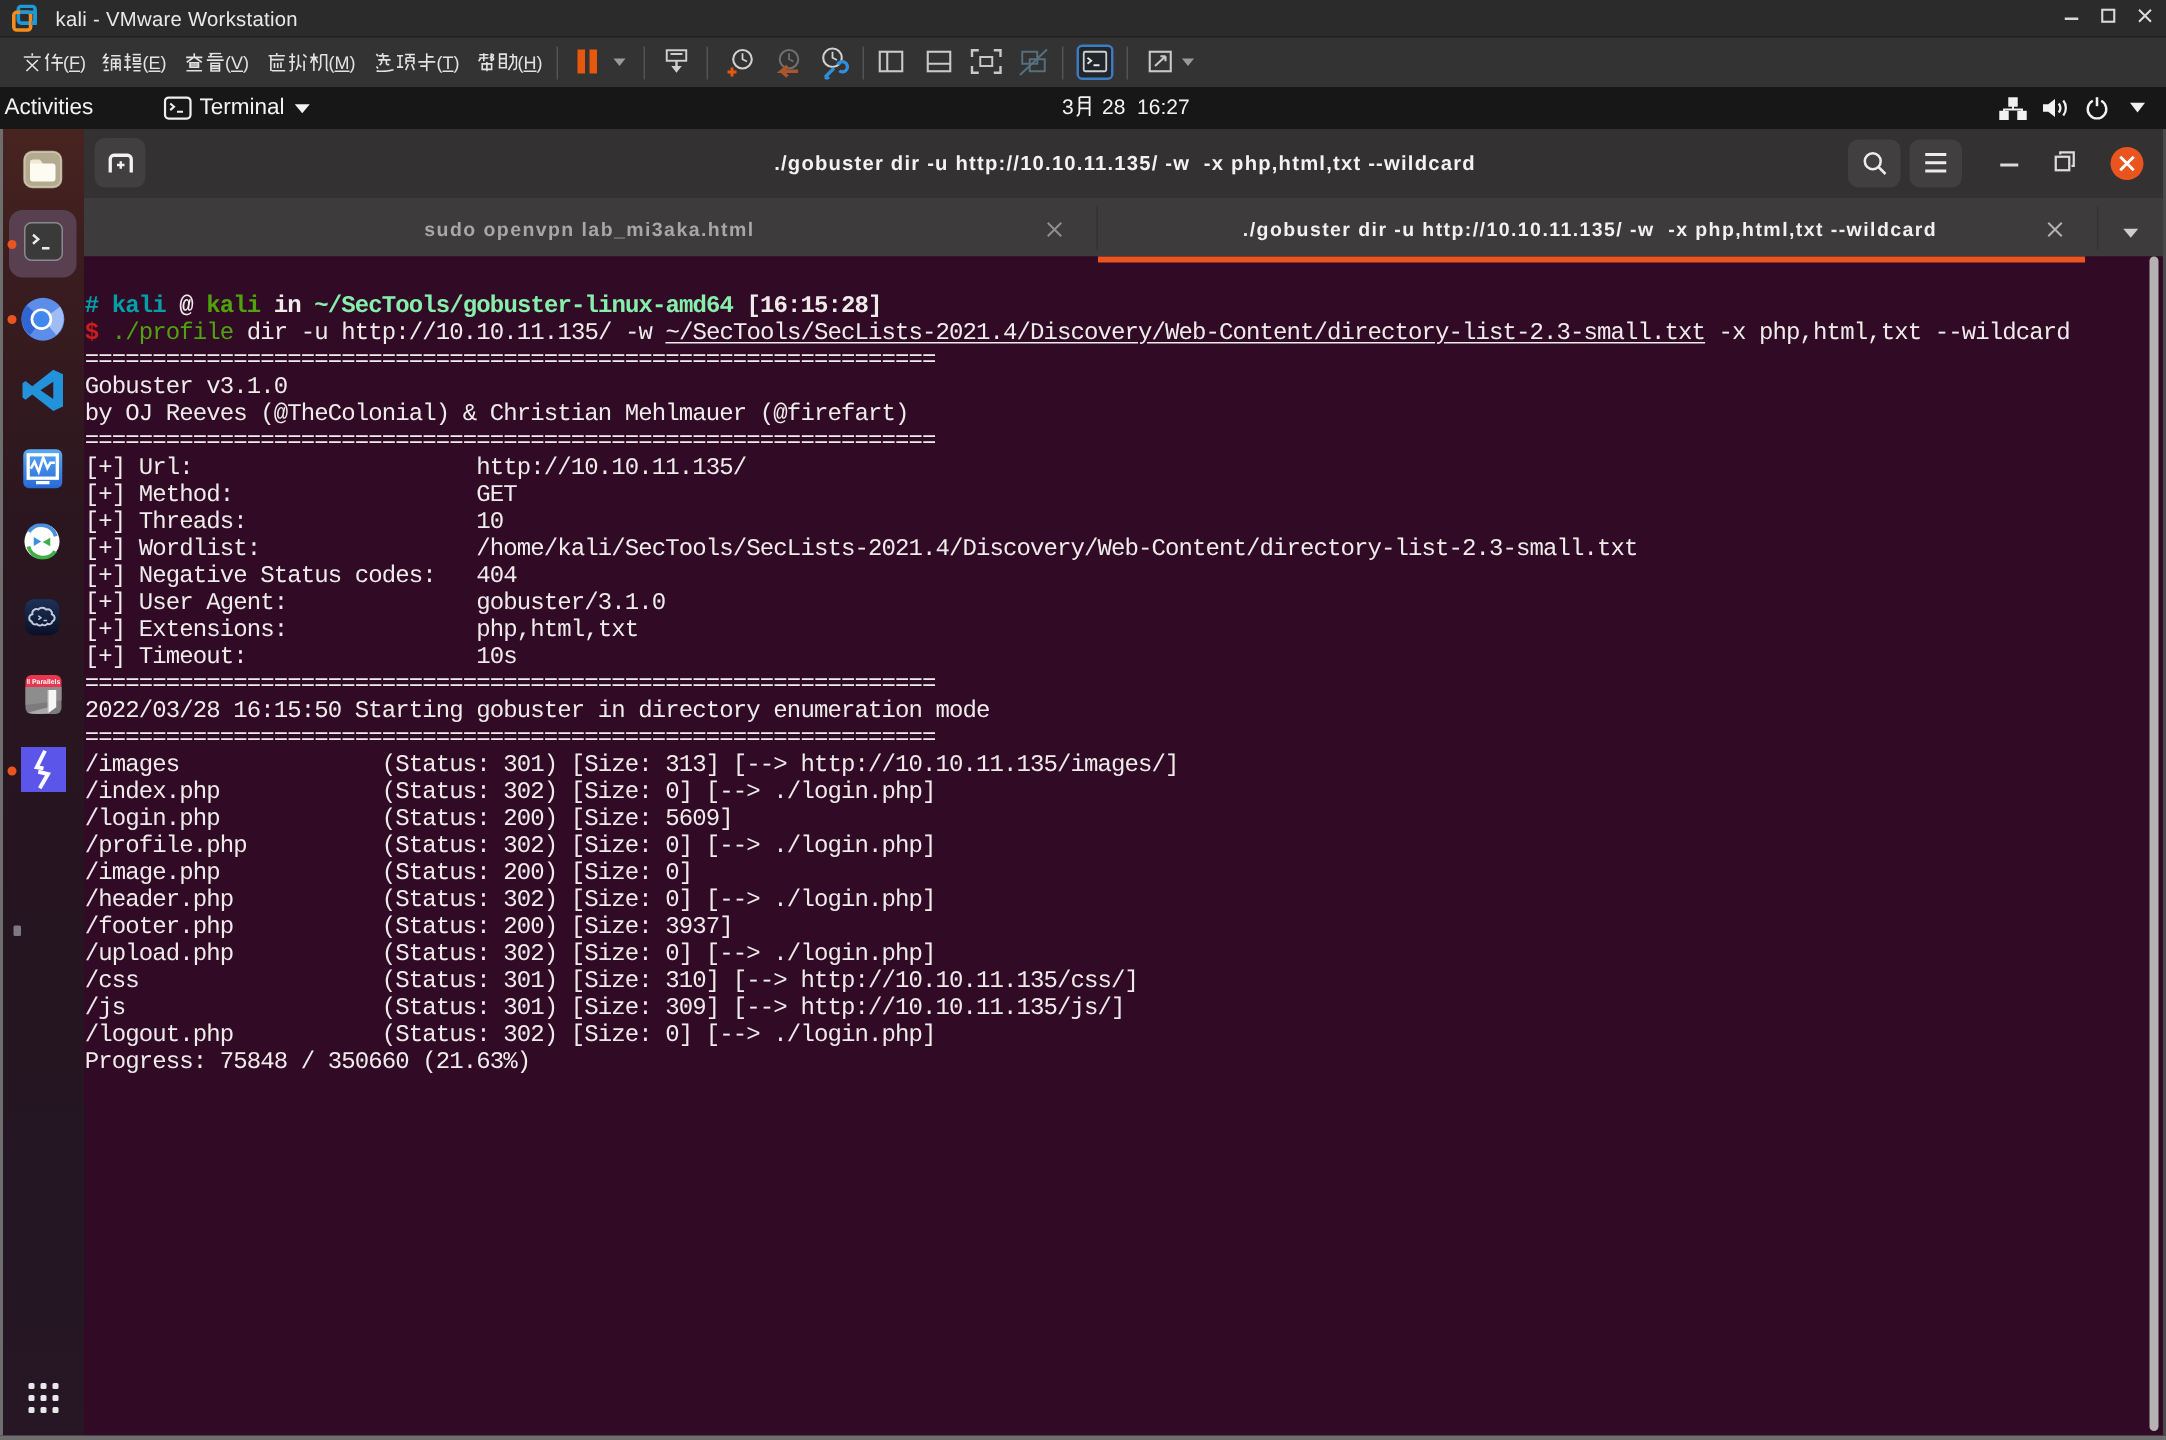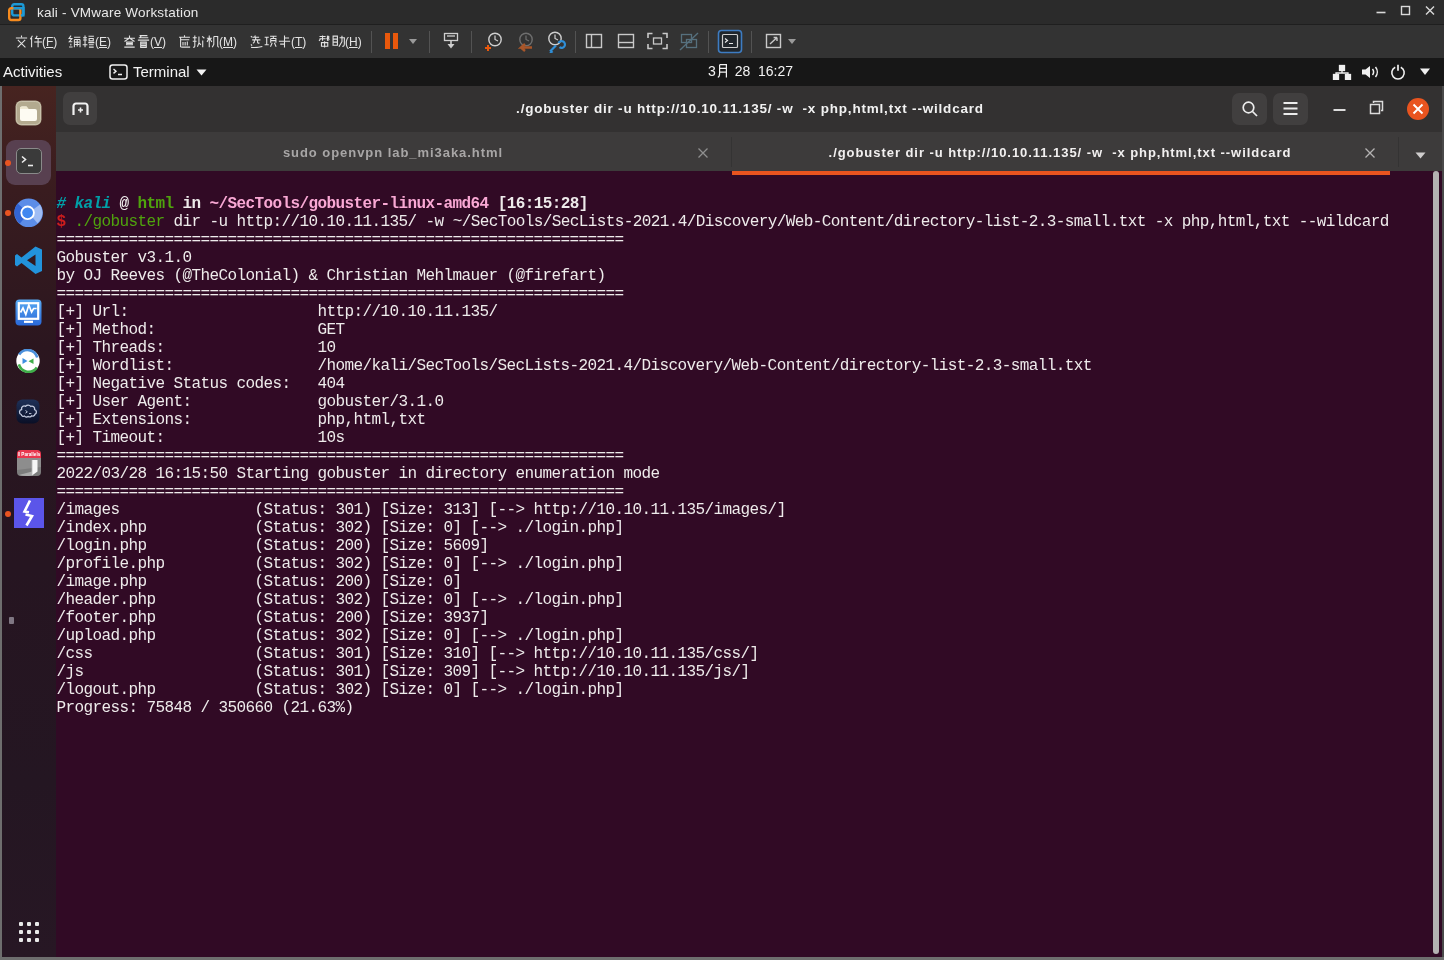--- a/index.html
+++ b/index.html
@@ -15,25 +15,25 @@
 
 #dock{left:1px;top:86px;width:55px;height:871px;background:linear-gradient(180deg,#472420 0%,#391c1f 12%,#2b161f 30%,#261521 55%,#241622 80%,#271724 100%);}
 
 #thead{left:56px;top:86px;width:1388px;height:46px;background:#333131;}
 #tabs{left:56px;top:132px;width:1388px;height:39px;background:#3d3b3b;}
 #tabline{left:732px;top:171px;width:658px;height:4px;background:#E9541F;z-index:3;}
 #term{left:56px;top:171px;width:1388px;height:786px;background:#310A25;}
 .tbtn{background:#413f3f;border-radius:7px;}
 
 #pre{position:absolute;left:56.5px;top:194.5px;margin:0;font-family:"Liberation Mono",monospace;font-size:16px;line-height:18px;letter-spacing:-0.6px;color:#eeebeb;}
-#pre .c{color:#00A0A8;font-style:italic;}
+#pre .c{color:#00A0A8;}
 #pre .g{color:#4FA30D;}
-#pre .y{color:#f9a8d4;}
+#pre .y{color:#86efac;}
 #pre .r{color:#CC1D1D;}
-#pre .u{text-underline-offset:2px;}
+#pre .u{text-decoration:underline;text-underline-offset:2px;}
 #pre b{font-weight:bold;}
 
 #leftedge{left:0;top:86px;width:1.5px;height:871px;background:#6e6e6e;}
 #botedge{left:0;top:957px;width:1444px;height:3px;background:#6e6e6e;}
 #rightedge{left:1442px;top:86px;width:2px;height:871px;background:#4a4a4a;}
 #scrollbar{left:1433px;top:171px;width:6px;height:783px;background:#b4b2b2;border-radius:3px;}
 .cjk{display:inline-block;margin:0 0.5px;}
 svg{display:block;}
 .ico{position:absolute;}
 </style>
@@ -329,22 +329,22 @@
 <svg class="ico" style="left:697px;top:147px" width="12" height="12" viewBox="0 0 12 12">
     <path d="M1.5 1.5 L10.5 10.5 M10.5 1.5 L1.5 10.5" stroke="#8f8f8f" stroke-width="1.3"></path>
   </svg>
 <div class="abs" style="left:787px;top:145px;width:546px;text-align:center;font-size:13px;font-weight:bold;color:#f2f0f0;letter-spacing:0.95px;">./gobuster dir -u http://10.10.11.135/ -w&nbsp; -x php,html,txt --wildcard</div>
 <svg class="ico" style="left:1364px;top:147px" width="12" height="12" viewBox="0 0 12 12">
     <path d="M1.5 1.5 L10.5 10.5 M10.5 1.5 L1.5 10.5" stroke="#b5b3b3" stroke-width="1.3"></path>
   </svg>
 <svg class="ico" style="left:1415px;top:152px" width="11" height="7" viewBox="0 0 11 7">
     <path d="M0.5 0.5 h10 l-5 6 z" fill="#cfcdcd"></path>
   </svg>
-<pre id="pre"><b><span class="c"># kali</span> @ <span class="g">html</span> in <span class="y">~/SecTools/gobuster-linux-amd64</span> [16:15:28]</b>
-<b><span class="r">$</span></b> <span class="g">./gobuster</span> dir -u http://10.10.11.135/ -w <span class="u">~/SecTools/SecLists-2021.4/Discovery/Web-Content/directory-list-2.3-small.txt</span> -x php,html,txt --wildcard
+<pre id="pre"><b><span class="c"># kali</span> @ <span class="g">kali</span> in <span class="y">~/SecTools/gobuster-linux-amd64</span> [16:15:28]</b>
+<b><span class="r">$</span></b> <span class="g">./profile</span> dir -u http://10.10.11.135/ -w <span class="u">~/SecTools/SecLists-2021.4/Discovery/Web-Content/directory-list-2.3-small.txt</span> -x php,html,txt --wildcard
 ===============================================================
 Gobuster v3.1.0
 by OJ Reeves (@TheColonial) &amp; Christian Mehlmauer (@firefart)
 ===============================================================
 [+] Url:                     http://10.10.11.135/
 [+] Method:                  GET
 [+] Threads:                 10
 [+] Wordlist:                /home/kali/SecTools/SecLists-2021.4/Discovery/Web-Content/directory-list-2.3-small.txt
 [+] Negative Status codes:   404
 [+] User Agent:              gobuster/3.1.0

